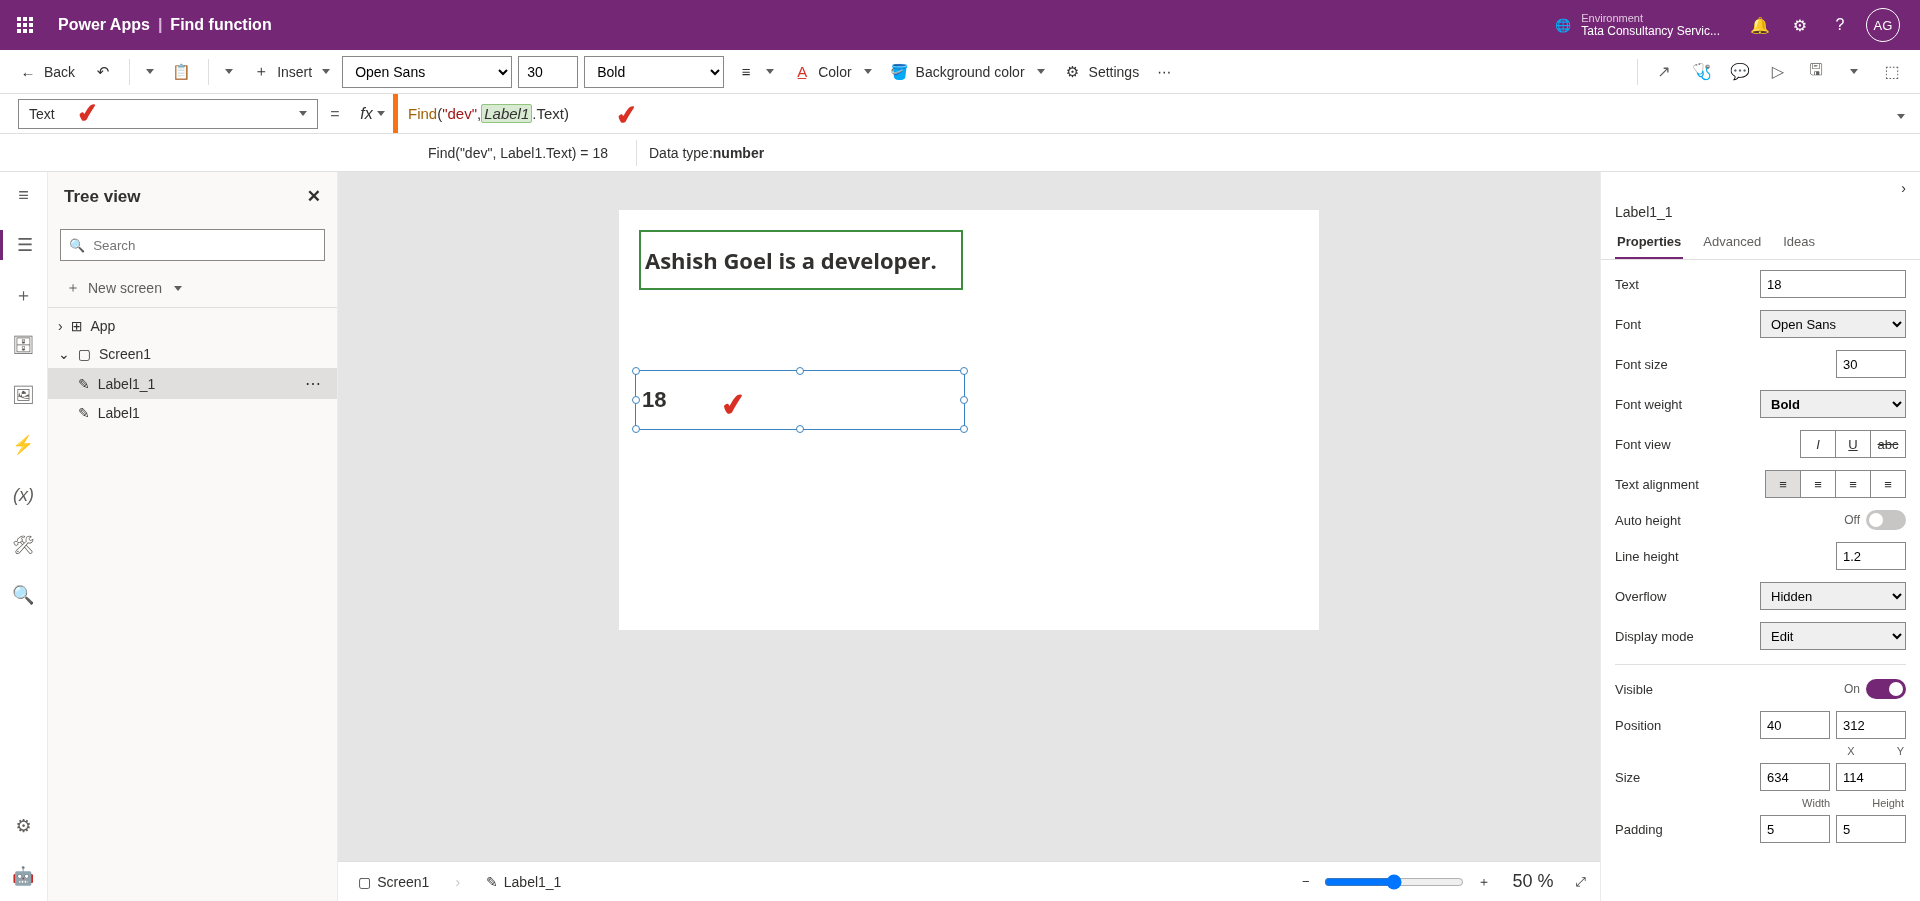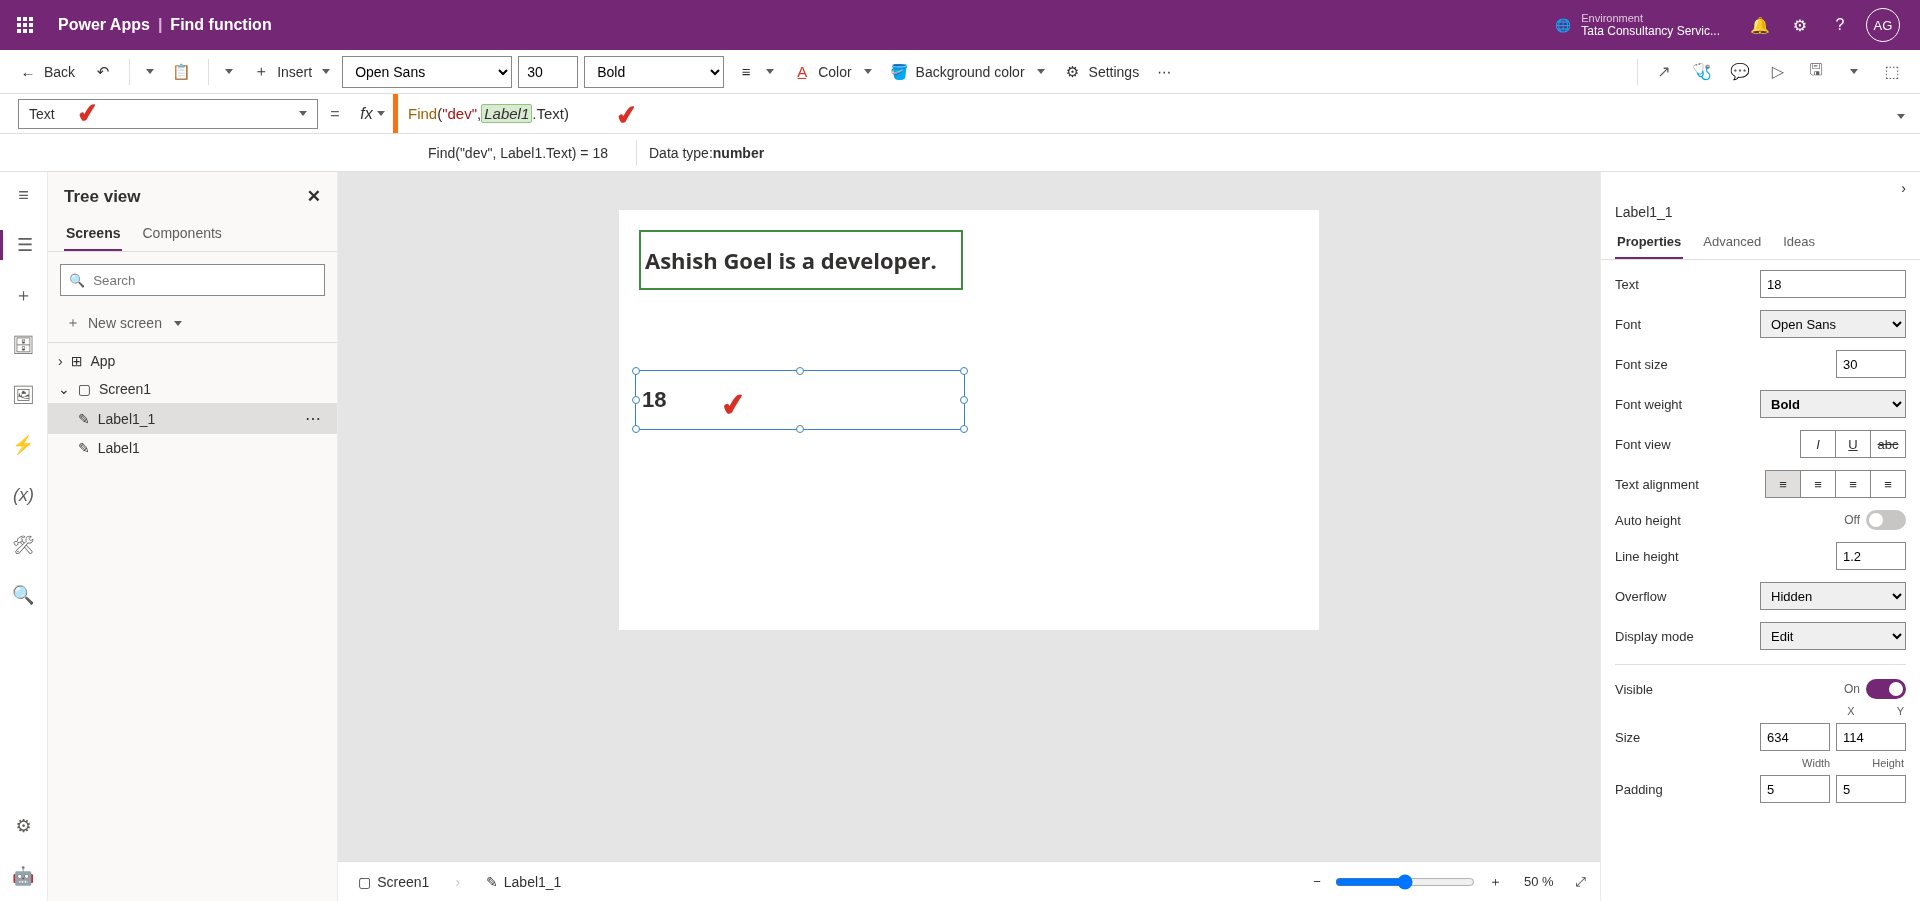--- a/index.html
+++ b/index.html
@@ -75,21 +75,21 @@
 .handle { width:8px; height:8px; background:#fff; border:1px solid #3b83c0; border-radius:50%; position:absolute; }
 .h-tl{left:-4px;top:-4px}.h-tr{right:-4px;top:-4px}.h-bl{left:-4px;bottom:-4px}.h-br{right:-4px;bottom:-4px}
 .h-tm{left:50%;top:-4px;margin-left:-4px}.h-bm{left:50%;bottom:-4px;margin-left:-4px}
 .h-ml{left:-4px;top:50%;margin-top:-4px}.h-mr{right:-4px;top:50%;margin-top:-4px}
 .red-check2 { position:absolute; color:#d93025; font-size:30px; font-weight:bold; left:85px; top:16px; transform:rotate(-8deg); }
 
 .bottombar { position:absolute; bottom:0; left:0; right:0; height:40px; background:#fff; border-top:1px solid #e1dfdd; display:flex; align-items:center; padding:0 14px; gap:14px; }
 .bottombar .crumb { display:flex; align-items:center; gap:6px; font-size:14px; padding:0 6px; }
 .bottombar .crumb.sep { color:#c8c6c4; }
 .bottombar .spacer { flex:1; }
-.bottombar .zoompct { font-size:13px; margin:0 8px; }
+.bottombar .zoompct { font-size:18px; margin:0 8px; }
 
 .proppanel { width:320px; background:#fff; border-left:1px solid #edebe9; display:flex; flex-direction:column; }
 .proppanel .hdr { padding:8px 14px; font-size:14px; display:flex; align-items:center; justify-content:space-between; }
 .proppanel .ctl { padding:0 14px 6px; font-size:14px; }
 .proppanel .tabs { display:flex; gap:18px; padding:0 14px; border-bottom:1px solid #e1dfdd; }
 .proppanel .tab { padding:8px 2px; font-size:13px; color:#605e5c; }
 .proppanel .tab.active { color:#323130; border-bottom:2px solid #742774; font-weight:600; }
 .proppanel .rows { flex:1; overflow:auto; padding:4px 14px; }
 .proppanel .row { display:flex; align-items:center; padding:6px 0; font-size:13px; }
 .proppanel .row .lbl { flex:1; }
@@ -254,24 +254,20 @@
       <div class="railicon">⚙</div>
       <div class="railicon">🤖</div>
     </div>
   </div>
 
   <div class="treepanel">
     <div class="hdr">
       <span>Tree view</span>
       <span>✕</span>
     </div>
-    <div class="tabs">
-      <div class="tab active">Screens</div>
-      <div class="tab">Components</div>
-    </div>
     <div class="search">
       <span>🔍</span>
       <input style="border: none; outline: none; flex: 1 1 0%;" placeholder="Search">
     </div>
     <div class="newscr">
       <span>＋</span>
       <span>New screen</span>
       <span class="chev" style="margin-left:4px"></span>
     </div>
     <div style="height:1px;background:#e1dfdd;margin:4px 0"></div>
@@ -402,20 +398,27 @@
           <select><option>Edit</option></select>
         </div>
       <div class="sep"></div>
       <div class="row">
           <span class="lbl">Visible</span>
           <span class="tlabel">On</span>
           <div class="toggle on">
             <div class="knob"></div>
           </div>
         </div>
+      <div class="row">
+          <span class="lbl">Position</span>
+          <div class="group">
+            <input class="small" value="40" style="">
+            <input class="small" value="312" style="">
+          </div>
+        </div>
       <div class="sublabels">
           <span>X</span>
           <span>Y</span>
         </div>
       <div class="row">
           <span class="lbl">Size</span>
           <div class="group">
             <input class="small" value="634" style="">
             <input class="small" value="114" style="">
           </div>

